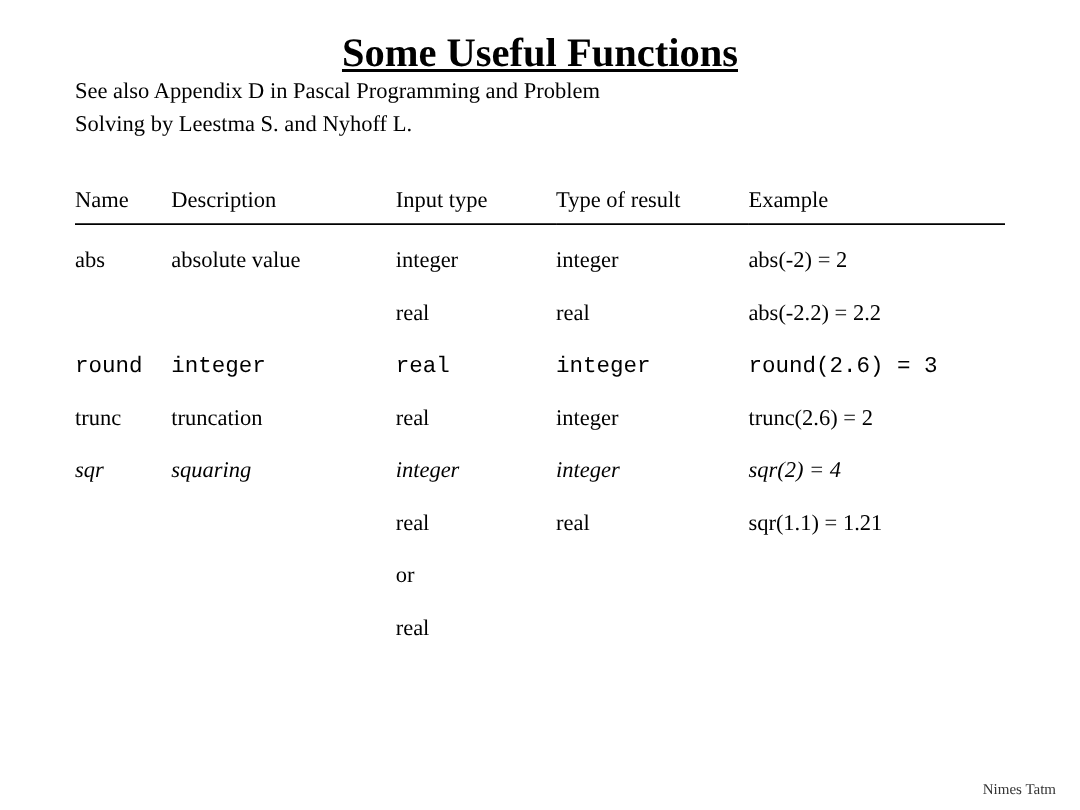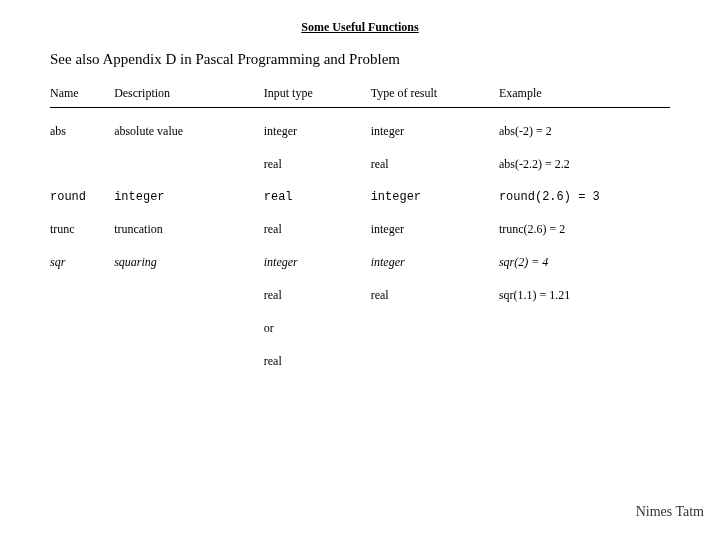--- a/index.html
+++ b/index.html
@@ -13,65 +13,65 @@
       overflow: hidden;
     }
     .page {
       width: 720px;
       height: 540px;
       padding: 20px 50px 20px 50px;
       position: relative;
     }
     .title {
       text-align: center;
-      font-size: 12px;
+      font-size: 27px;
       font-weight: bold;
       text-decoration: underline;
-      margin-bottom: 14px;
     }
     .subtitle {
       font-size: 15px;
-      margin-bottom: 13px;
+      margin-bottom: 29px;
       line-height: 1.45;
     }
     table {
       width: 100%;
       border-collapse: collapse;
-      font-size: 12px;
+      font-size: 15px;
     }
     thead tr th {
       font-weight: normal;
       text-align: left;
       padding: 2px 6px 6px 0;
       border-bottom: 1px solid #000;
     }
     tbody tr td {
       padding: 16px 6px 2px 0;
       vertical-align: top;
     }
     .col-name { width: 60px; }
     .col-desc { width: 140px; }
     .col-input { width: 100px; }
     .col-result { width: 120px; }
     .col-example { width: 160px; }
     .footer {
       position: absolute;
-      bottom: 20px;
+      bottom: 8px;
       right: 16px;
-      font-size: 14px;
+      font-size: 10px;
       color: #333;
     }
   </style>
 </head>
 <body>
 
 <div class="page">
   <div class="title">Some Useful Functions</div>
   <div class="subtitle">
     <span>See also Appendix D in Pascal Programming and Problem</span><br>
+    <span>Solving by Leestma S. and Nyhoff L.</span>
   </div>
   <table>
     <thead>
       <tr>
         <th class="col-name">Name</th>
         <th class="col-desc">Description</th>
         <th class="col-input">Input type</th>
         <th class="col-result">Type of result</th>
         <th class="col-example">Example</th>
       </tr>

